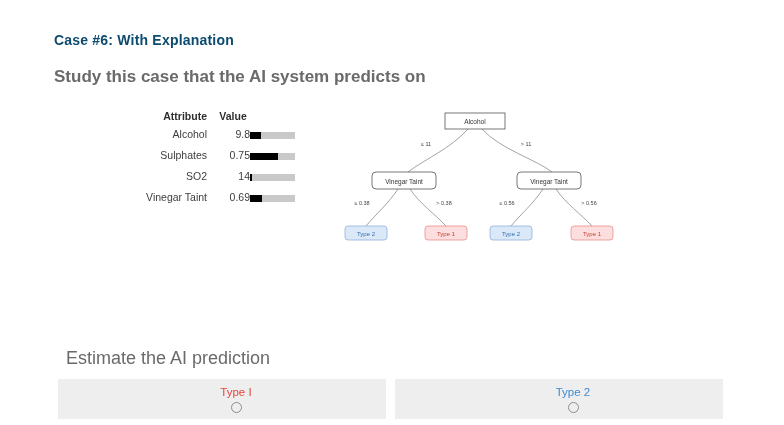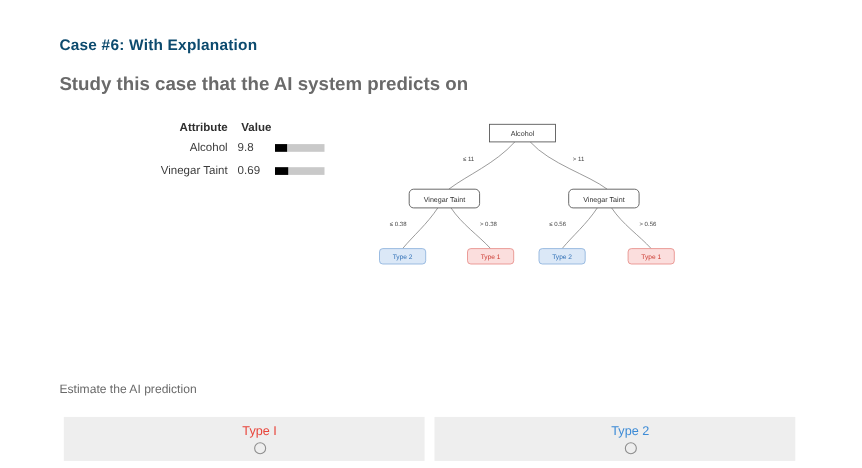--- a/index.html
+++ b/index.html
@@ -60,21 +60,21 @@
     padding: 0 0 10px 0;
     vertical-align: middle;
     line-height: 11px;
   }
   .attr-table td.cell-attr {
     text-align: right;
     padding-right: 9px;
     white-space: nowrap;
   }
   .attr-table td.cell-val {
-    text-align: left;
+    text-align: right;
     white-space: nowrap;
   }
   .attr-table td.cell-bar { text-align: left; }
 
   .bar-track {
     position: relative;
     width: 45px;
     height: 7px;
     background: #c9c9c9;
     display: inline-block;
@@ -94,23 +94,23 @@
     left: 330px;
     top: 104px;
     width: 300px;
     height: 150px;
   }
   .tree-wrap svg { display: block; }
 
   
   .estimate-label {
     position: absolute;
-    left: 54px;
+    left: 66px;
     top: 348px;
-    font-size: 11px;
+    font-size: 18px;
     color: #6a6a6a;
   }
   .options-row {
     position: absolute;
     left: 58px;
     top: 379px;
     width: 665px;
     display: flex;
     gap: 9px;
   }
@@ -154,20 +154,30 @@
       <th class="col-bar"></th>
     </tr>
   </thead>
   <tbody id="attr-body">
       <tr>
         <td class="cell-attr">Alcohol</td>
         <td class="cell-val">9.8</td>
         <td class="cell-bar"><div class="bar-track"><div class="bar-fill" style="width: 25%;"></div></div></td>
       </tr>
       <tr>
+        <td class="cell-attr">Sulphates</td>
+        <td class="cell-val">0.75</td>
+        <td class="cell-bar"><div class="bar-track"><div class="bar-fill" style="width: 62%;"></div></div></td>
+      </tr>
+      <tr>
+        <td class="cell-attr">SO2</td>
+        <td class="cell-val">14</td>
+        <td class="cell-bar"><div class="bar-track"><div class="bar-fill" style="width: 4%;"></div></div></td>
+      </tr>
+      <tr>
         <td class="cell-attr">Vinegar Taint</td>
         <td class="cell-val">0.69</td>
         <td class="cell-bar"><div class="bar-track"><div class="bar-fill" style="width: 27%;"></div></div></td>
       </tr>
     </tbody>
 </table>
 
 <div class="tree-wrap">
   <svg width="300" height="150" viewBox="0 0 300 150" xmlns="http://www.w3.org/2000/svg">
 

